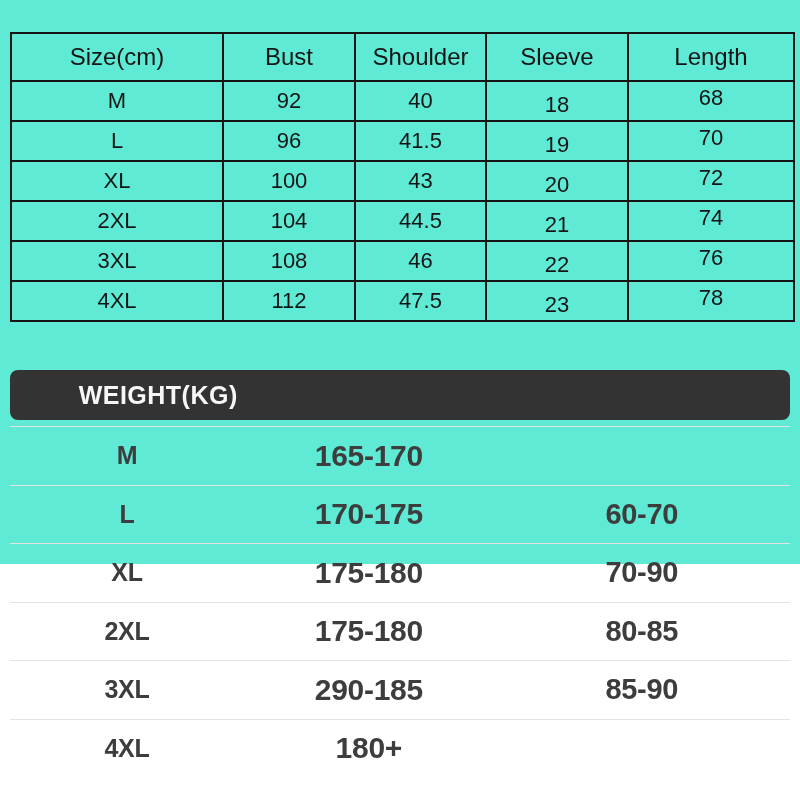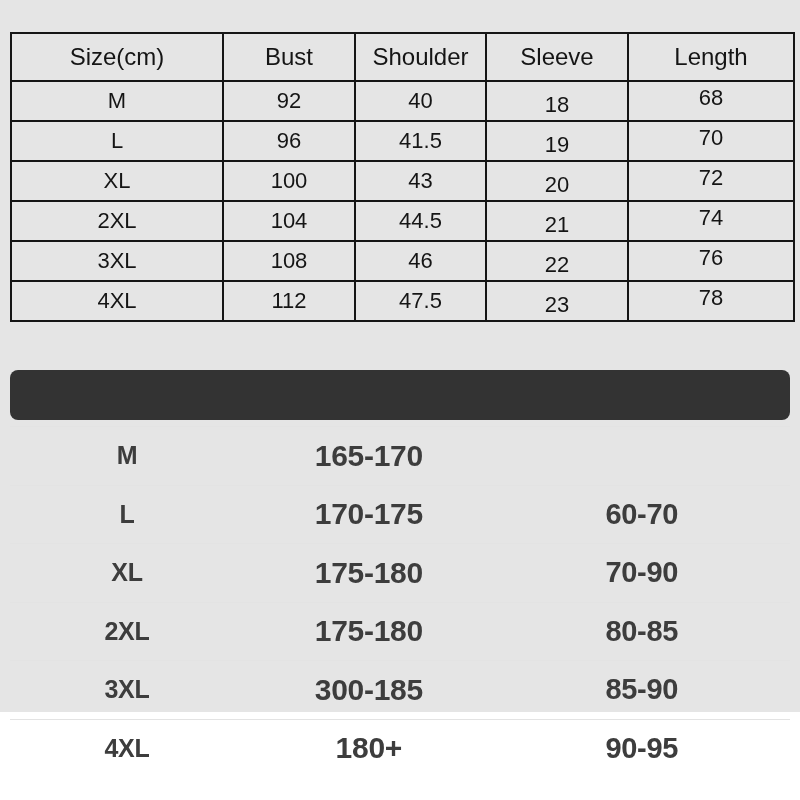--- a/index.html
+++ b/index.html
@@ -2,21 +2,21 @@
 <html><head>
 <meta charset="utf-8">
 <style>
   html, body { margin: 0; padding: 0; }
   body {
     width: 800px; height: 800px;
     background: #ffffff;
     font-family: "Liberation Sans", sans-serif;
     overflow: hidden;
   }
-  .canvas { position: relative; width: 800px; height: 712px; background: #e5e5e5; }
+  .canvas { position: relative; width: 800px; height: 564px; background: #5eead4; }
 
   
   .measure-table {
     position: absolute; left: 10px; top: 32px;
     width: 783px;
     border-collapse: collapse;
     table-layout: fixed;
   }
   .measure-table th, .measure-table td {
     border: 2px solid #151515;
@@ -124,20 +124,21 @@
         <td>4XL</td>
         <td>112</td>
         <td>47.5</td>
         <td class="shift-down">23</td>
         <td class="shift-up">78</td>
       </tr>
     </tbody>
   </table>
 
   <div class="fit-header">
+    <div class="fh-col c3">WEIGHT(KG)</div>
   </div>
 
   <div class="fit-rows">
     <div class="fit-row">
       <div class="fr-col c1 size-val">M</div>
       <div class="fr-col c2 height-val">165-170</div>
     </div>
     <div class="fit-row">
       <div class="fr-col c1 size-val">L</div>
       <div class="fr-col c2 height-val">170-175</div>
@@ -148,23 +149,22 @@
       <div class="fr-col c2 height-val">175-180</div>
       <div class="fr-col c3 weight-val">70-90</div>
     </div>
     <div class="fit-row">
       <div class="fr-col c1 size-val">2XL</div>
       <div class="fr-col c2 height-val">175-180</div>
       <div class="fr-col c3 weight-val">80-85</div>
     </div>
     <div class="fit-row">
       <div class="fr-col c1 size-val">3XL</div>
-      <div class="fr-col c2 height-val">300-185</div>
+      <div class="fr-col c2 height-val">290-185</div>
       <div class="fr-col c3 weight-val">85-90</div>
     </div>
     <div class="fit-row">
       <div class="fr-col c1 size-val">4XL</div>
       <div class="fr-col c2 height-val">180+</div>
-      <div class="fr-col c3 weight-val">90-95</div>
     </div>
   </div>
 
 </div>
 
 </body></html>

